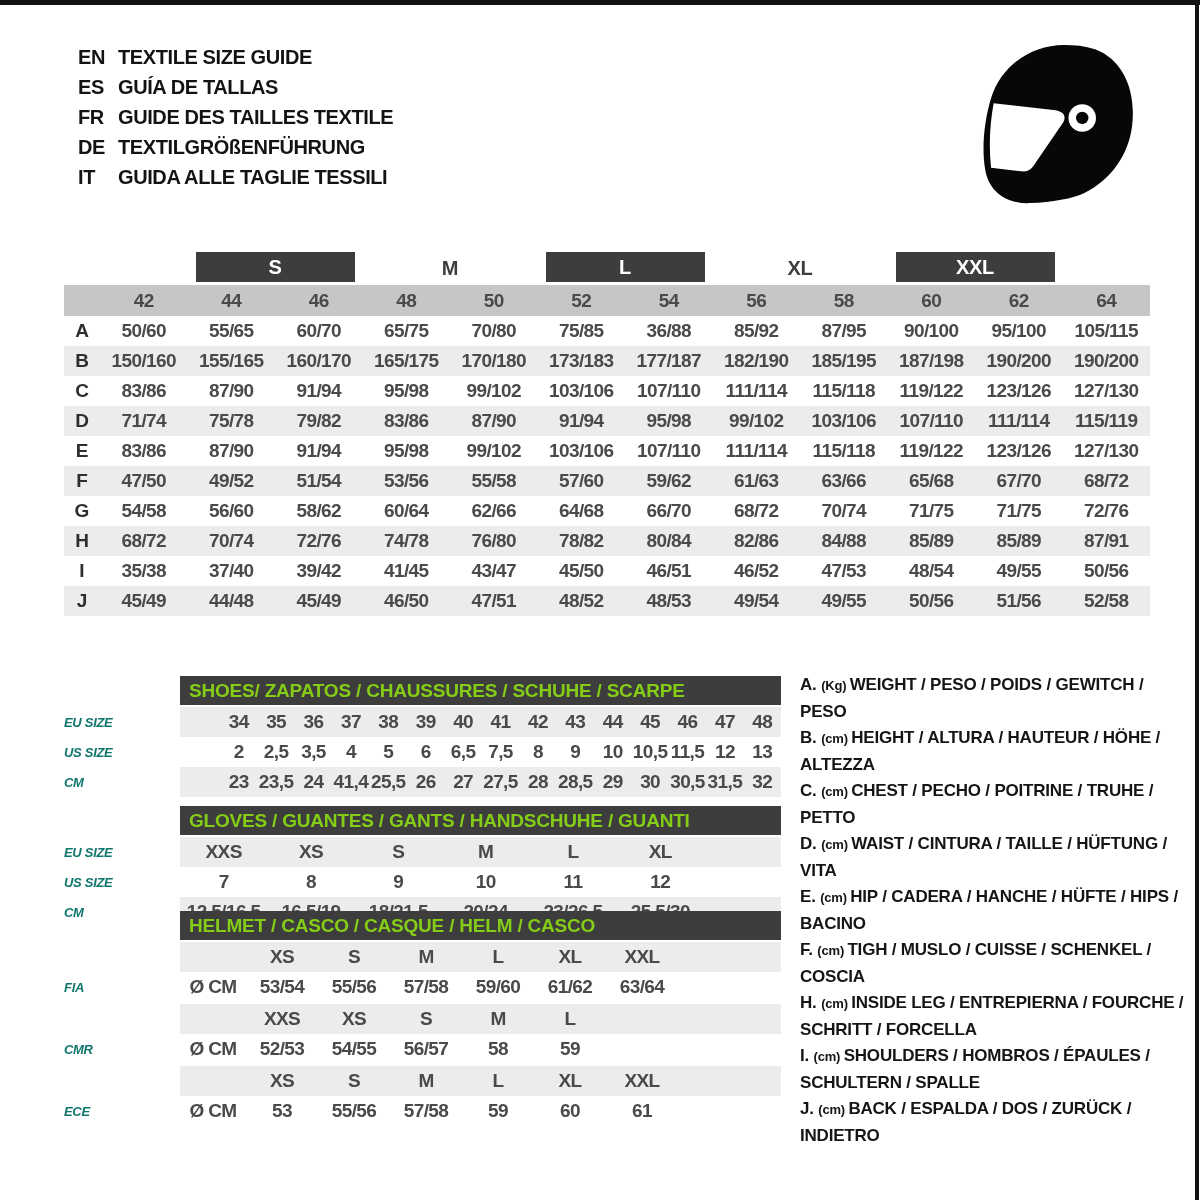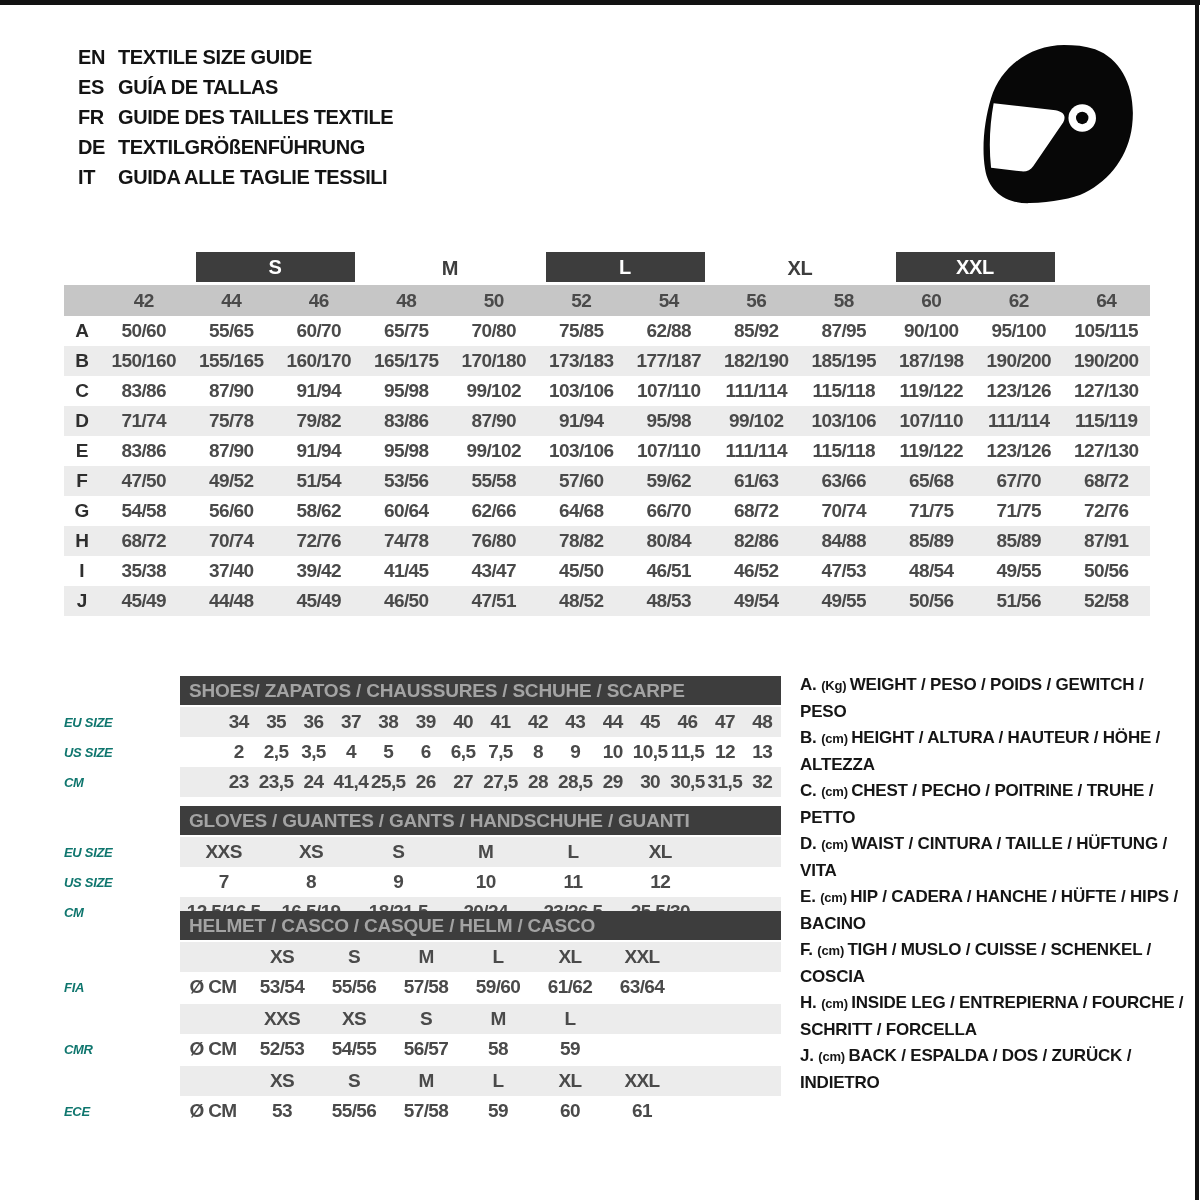--- a/index.html
+++ b/index.html
@@ -29,21 +29,21 @@
   .data-row { height:30px; font-size:19px; color:#4a4a4a; }
   .data-row.alt { background:#ececec; }
   .cell { text-align:center; letter-spacing:-0.6px; }
   .cell.letter { color:#2e2e2e; letter-spacing:0; }
 
   
   .sub-table { position:absolute; left:64px; font-weight:bold; }
   #shoes-table { top:676px; }
   #gloves-table { top:806px; }
   #helmet-table { top:911px; }
-  .tbar { margin-left:116px; width:601px; height:29px; background:#3d3d3d; color:#a3a3a3; display:flex; align-items:center; padding-left:9px; margin-bottom:2px; }
+  .tbar { margin-left:116px; width:601px; height:29px; background:#3d3d3d; color:#84cc16; display:flex; align-items:center; padding-left:9px; margin-bottom:2px; }
   .tbar-text { font-size:19px; letter-spacing:-0.2px; }
   .trow { display:flex; height:30px; align-items:stretch; }
   .trow.gap { margin-bottom:2px; }
   .tlabel { width:116px; display:flex; align-items:center; font-size:13px; color:#0f766e; letter-spacing:-0.3px;font-style:italic; }
   .tband { width:601px; display:flex; align-items:center; }
   .tband.shaded { background:#ececec; }
   .tgrid { display:grid; height:100%; align-items:center; }
   .shoes-grid { width:601px; grid-template-columns:repeat(15,1fr);margin-left:40px; }
   .gloves-grid { width:524px; grid-template-columns:repeat(6,1fr); }
   .helmet-grid { width:500px; grid-template-columns:66px repeat(6,72px); }
@@ -119,21 +119,21 @@
         <div class="cell">64</div>
       </div>
       <div class="mrow data-row">
         <div class="cell letter">A</div>
         <div class="cell">50/60</div>
         <div class="cell">55/65</div>
         <div class="cell">60/70</div>
         <div class="cell">65/75</div>
         <div class="cell">70/80</div>
         <div class="cell">75/85</div>
-        <div class="cell">62/88</div>
+        <div class="cell">36/88</div>
         <div class="cell">85/92</div>
         <div class="cell">87/95</div>
         <div class="cell">90/100</div>
         <div class="cell">95/100</div>
         <div class="cell">105/115</div>
       </div>
       <div class="mrow data-row alt">
         <div class="cell letter">B</div>
         <div class="cell">150/160</div>
         <div class="cell">155/165</div>
@@ -474,16 +474,17 @@
     </div>
 
   <div class="legend" id="legend">
       <div class="legend-item"><span>A. </span><span class="legend-unit">(Kg) </span><span>WEIGHT / PESO / POIDS / GEWITCH / PESO</span></div>
       <div class="legend-item"><span>B. </span><span class="legend-unit">(cm) </span><span>HEIGHT / ALTURA / HAUTEUR / HÖHE / ALTEZZA</span></div>
       <div class="legend-item"><span>C. </span><span class="legend-unit">(cm) </span><span>CHEST / PECHO / POITRINE / TRUHE / PETTO</span></div>
       <div class="legend-item"><span>D. </span><span class="legend-unit">(cm) </span><span>WAIST / CINTURA / TAILLE / HÜFTUNG / VITA</span></div>
       <div class="legend-item"><span>E. </span><span class="legend-unit">(cm) </span><span>HIP / CADERA / HANCHE / HÜFTE / HIPS / BACINO</span></div>
       <div class="legend-item"><span>F. </span><span class="legend-unit">(cm) </span><span>TIGH / MUSLO / CUISSE / SCHENKEL / COSCIA</span></div>
       <div class="legend-item"><span>H. </span><span class="legend-unit">(cm) </span><span>INSIDE LEG / ENTREPIERNA / FOURCHE / SCHRITT / FORCELLA</span></div>
+      <div class="legend-item"><span>I. </span><span class="legend-unit">(cm) </span><span>SHOULDERS / HOMBROS / ÉPAULES / SCHULTERN / SPALLE</span></div>
       <div class="legend-item"><span>J. </span><span class="legend-unit">(cm) </span><span>BACK / ESPALDA / DOS / ZURÜCK / INDIETRO</span></div>
     </div>
 
 </div>
 
 </body></html>

